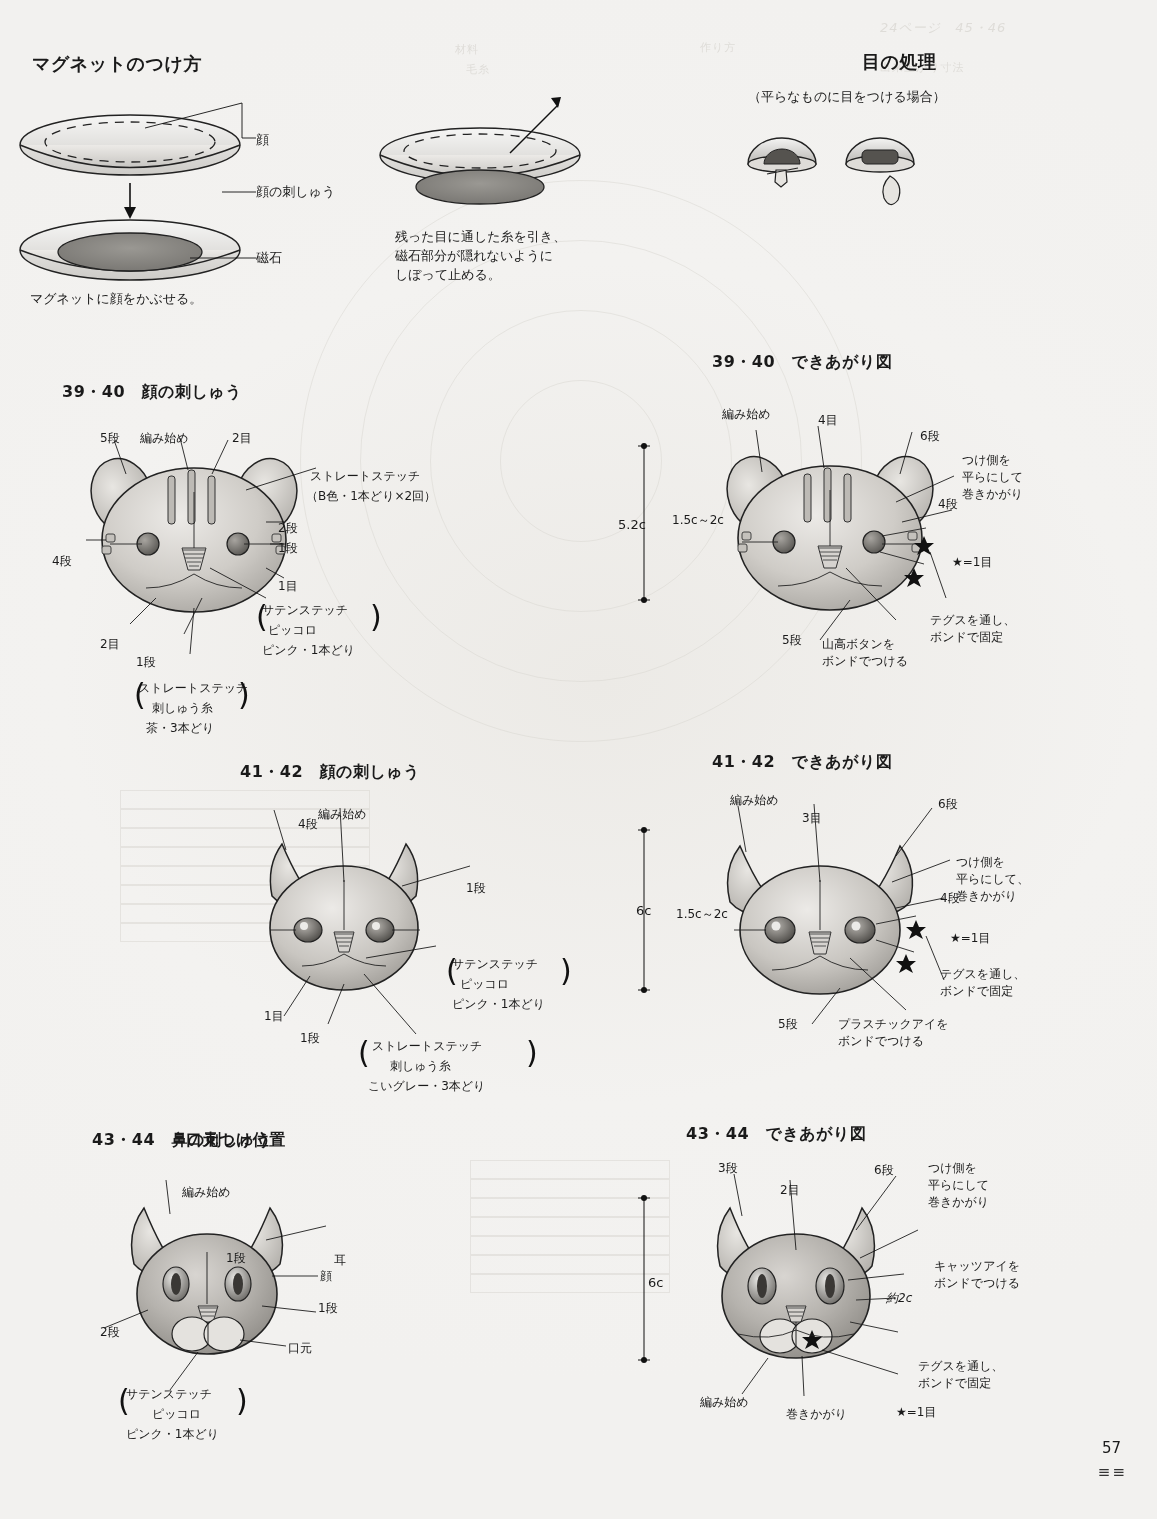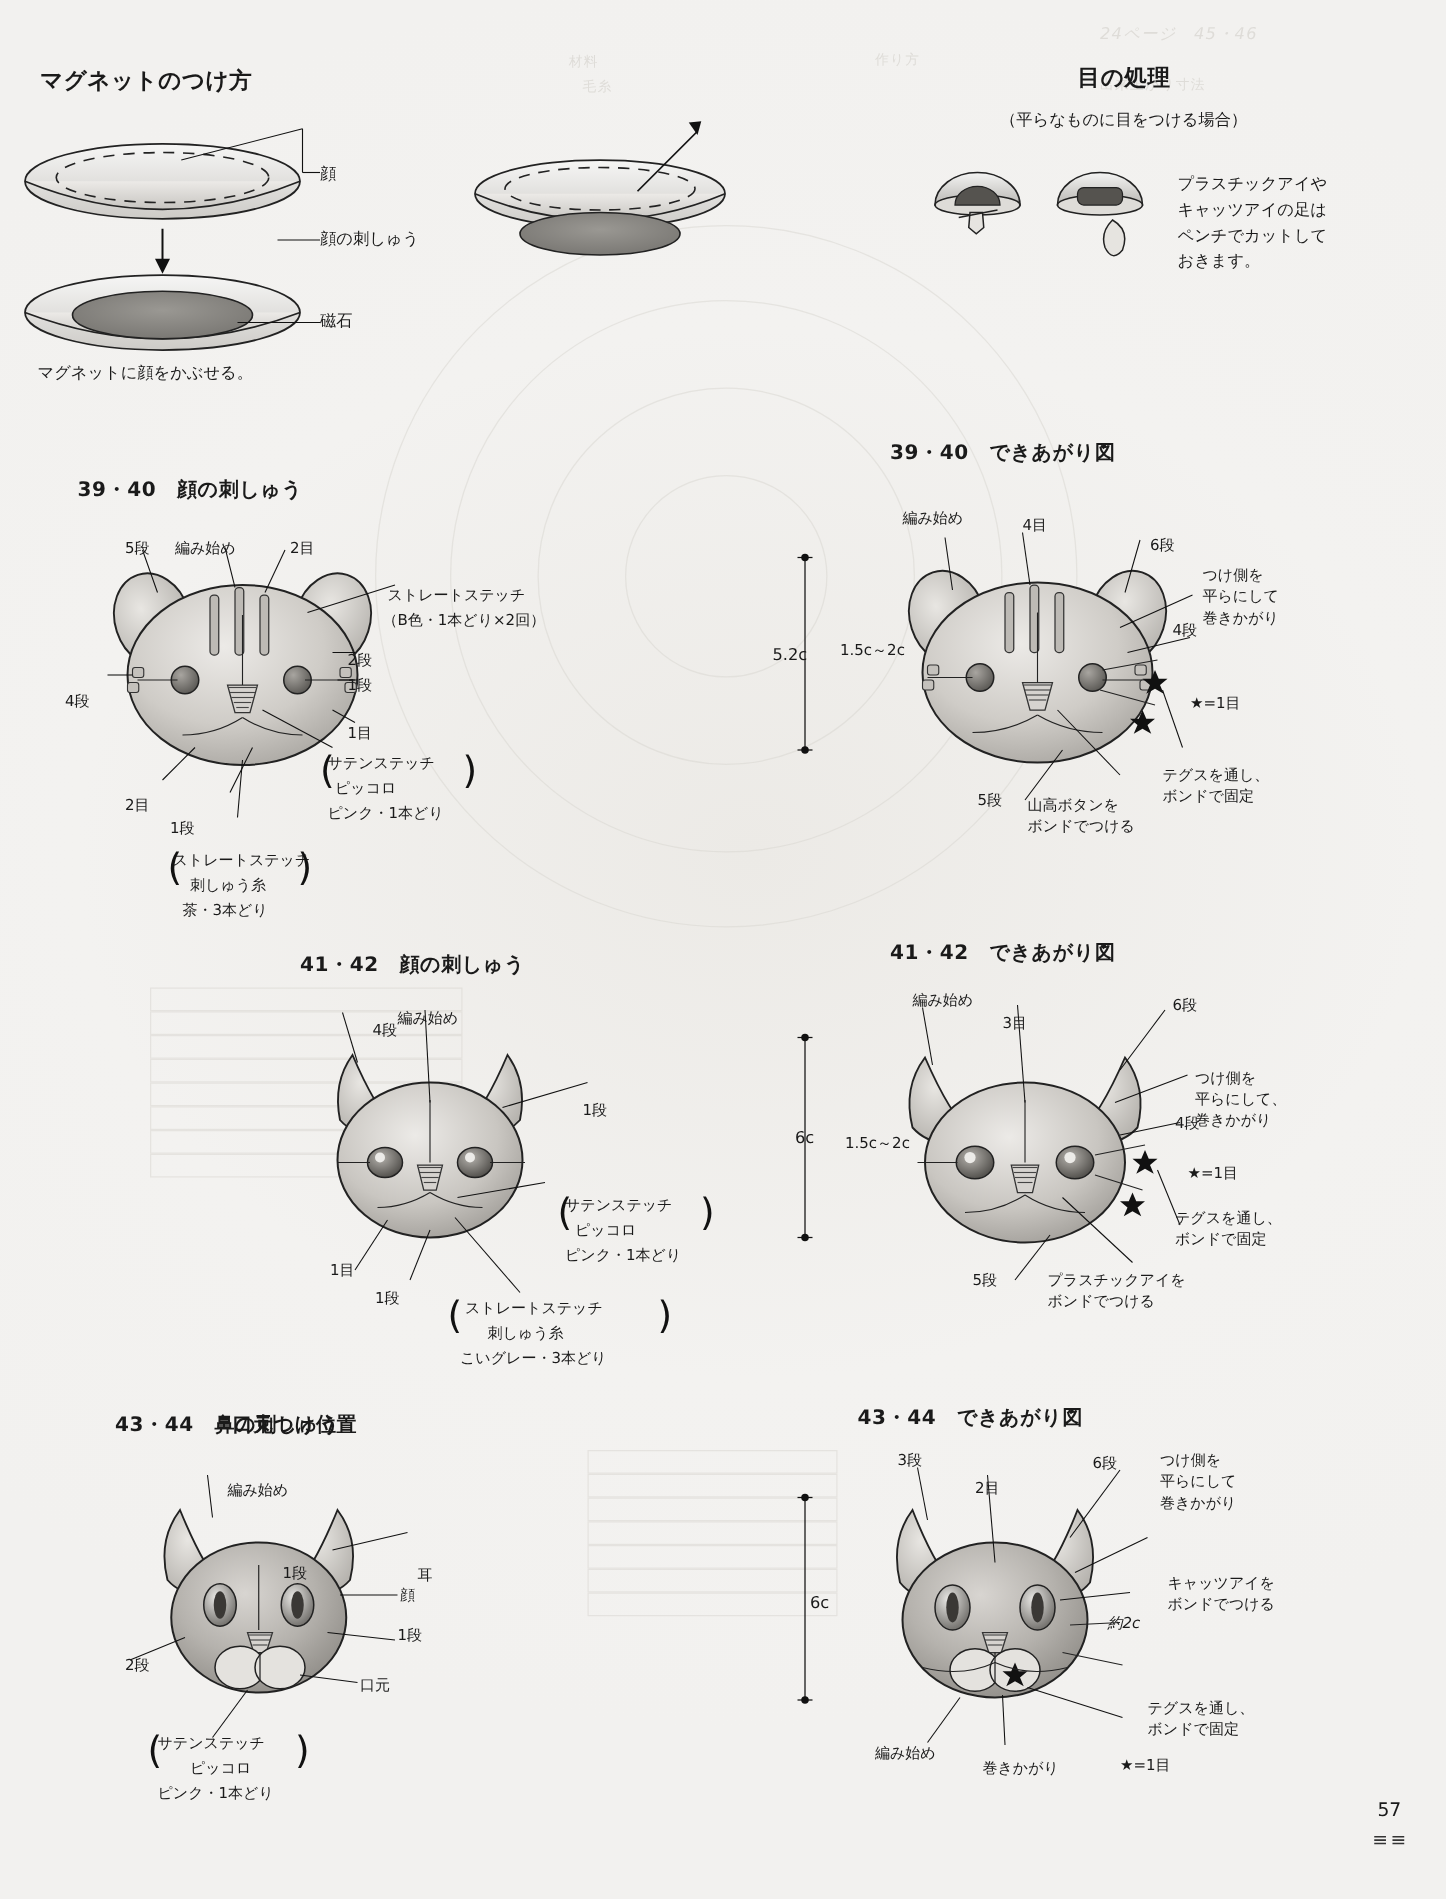--- a/index.html
+++ b/index.html
@@ -127,23 +127,26 @@
     <ellipse cx="470" cy="92" rx="64" ry="17" fill="url(#ghole)" stroke="#222" stroke-width="1.3"></ellipse>
 
     <path d="M500 58 q30 -30 48 -48" stroke="#111" stroke-width="1.4" fill="none"></path>
     <path d="M541 3 l10 -1 l-3 11 z" fill="#111"></path>
   </svg>
 
   <div class="t lbl" style="left:256px;top:131px;">顔</div>
   <div class="t lbl" style="left:256px;top:183px;">顔の刺しゅう</div>
   <div class="t lbl" style="left:256px;top:249px;">磁石</div>
   <div class="t lbl" style="left:30px;top:290px;">マグネットに顔をかぶせる。</div>
+  <div class="t lbl" style="left:395px;top:228px;white-space:pre-line;">残った目に通した糸を引き、
+磁石部分が隠れないように
+しぼって止める。</div>
 
   <div class="t hdr" style="left:862px;top:50px;">目の処理</div>
-  <div class="t lbl" style="left:800px;top:88px;">（平らなものに目をつける場合）</div>
+  <div class="t lbl" style="left:748px;top:88px;">（平らなものに目をつける場合）</div>
 
   <svg width="260" height="110" style="left:740px;top:130px;">
     <defs>
       <linearGradient id="gdome" x1="0" y1="0" x2="0" y2="1">
         <stop offset="0%" stop-color="#f4f4f3"></stop>
         <stop offset="100%" stop-color="#b9b7b3"></stop>
       </linearGradient>
     </defs>
 
     <path d="M8 34 a34 26 0 0 1 68 0 z" fill="url(#gdome)" stroke="#222" stroke-width="1.3"></path>
@@ -151,24 +154,20 @@
     <path d="M24 34 a18 15 0 0 1 36 0 z" fill="#55534f" stroke="#222" stroke-width="1"></path>
     <path d="M36 40 l10 0 l1 12 l-6 5 l-6 -5 z" fill="#e6e4e0" stroke="#222" stroke-width="1.2"></path>
     <line x1="27" y1="44" x2="58" y2="38" stroke="#222" stroke-width="1.2"></line>
 
     <path d="M106 34 a34 26 0 0 1 68 0 z" fill="url(#gdome)" stroke="#222" stroke-width="1.3"></path>
     <ellipse cx="140" cy="34" rx="34" ry="8" fill="#dedcd8" stroke="#222" stroke-width="1.3"></ellipse>
     <rect x="122" y="20" width="36" height="14" rx="5" fill="#55534f" stroke="#222" stroke-width="1"></rect>
     <path d="M150 46 q14 8 8 24 q-8 10 -14 -2 q-4 -12 6 -22 z" fill="#e6e4e0" stroke="#222" stroke-width="1.2"></path>
   </svg>
 
-  <div class="t lbl" style="left:942px;top:138px;white-space:pre-line;line-height:1.6;">プラスチックアイや
-キャッツアイの足は
-ペンチでカットして
-おきます。</div>
 
   <div class="t hdr2" style="left:62px;top:382px;">39・40　顔の刺しゅう</div>
 
   <svg width="330" height="220" style="left:70px;top:448px;">
     <defs>
       <radialGradient id="gface" cx="42%" cy="34%" r="72%">
         <stop offset="0%" stop-color="#eceae7"></stop>
         <stop offset="60%" stop-color="#cfccc7"></stop>
         <stop offset="100%" stop-color="#a9a6a1"></stop>
       </radialGradient>

